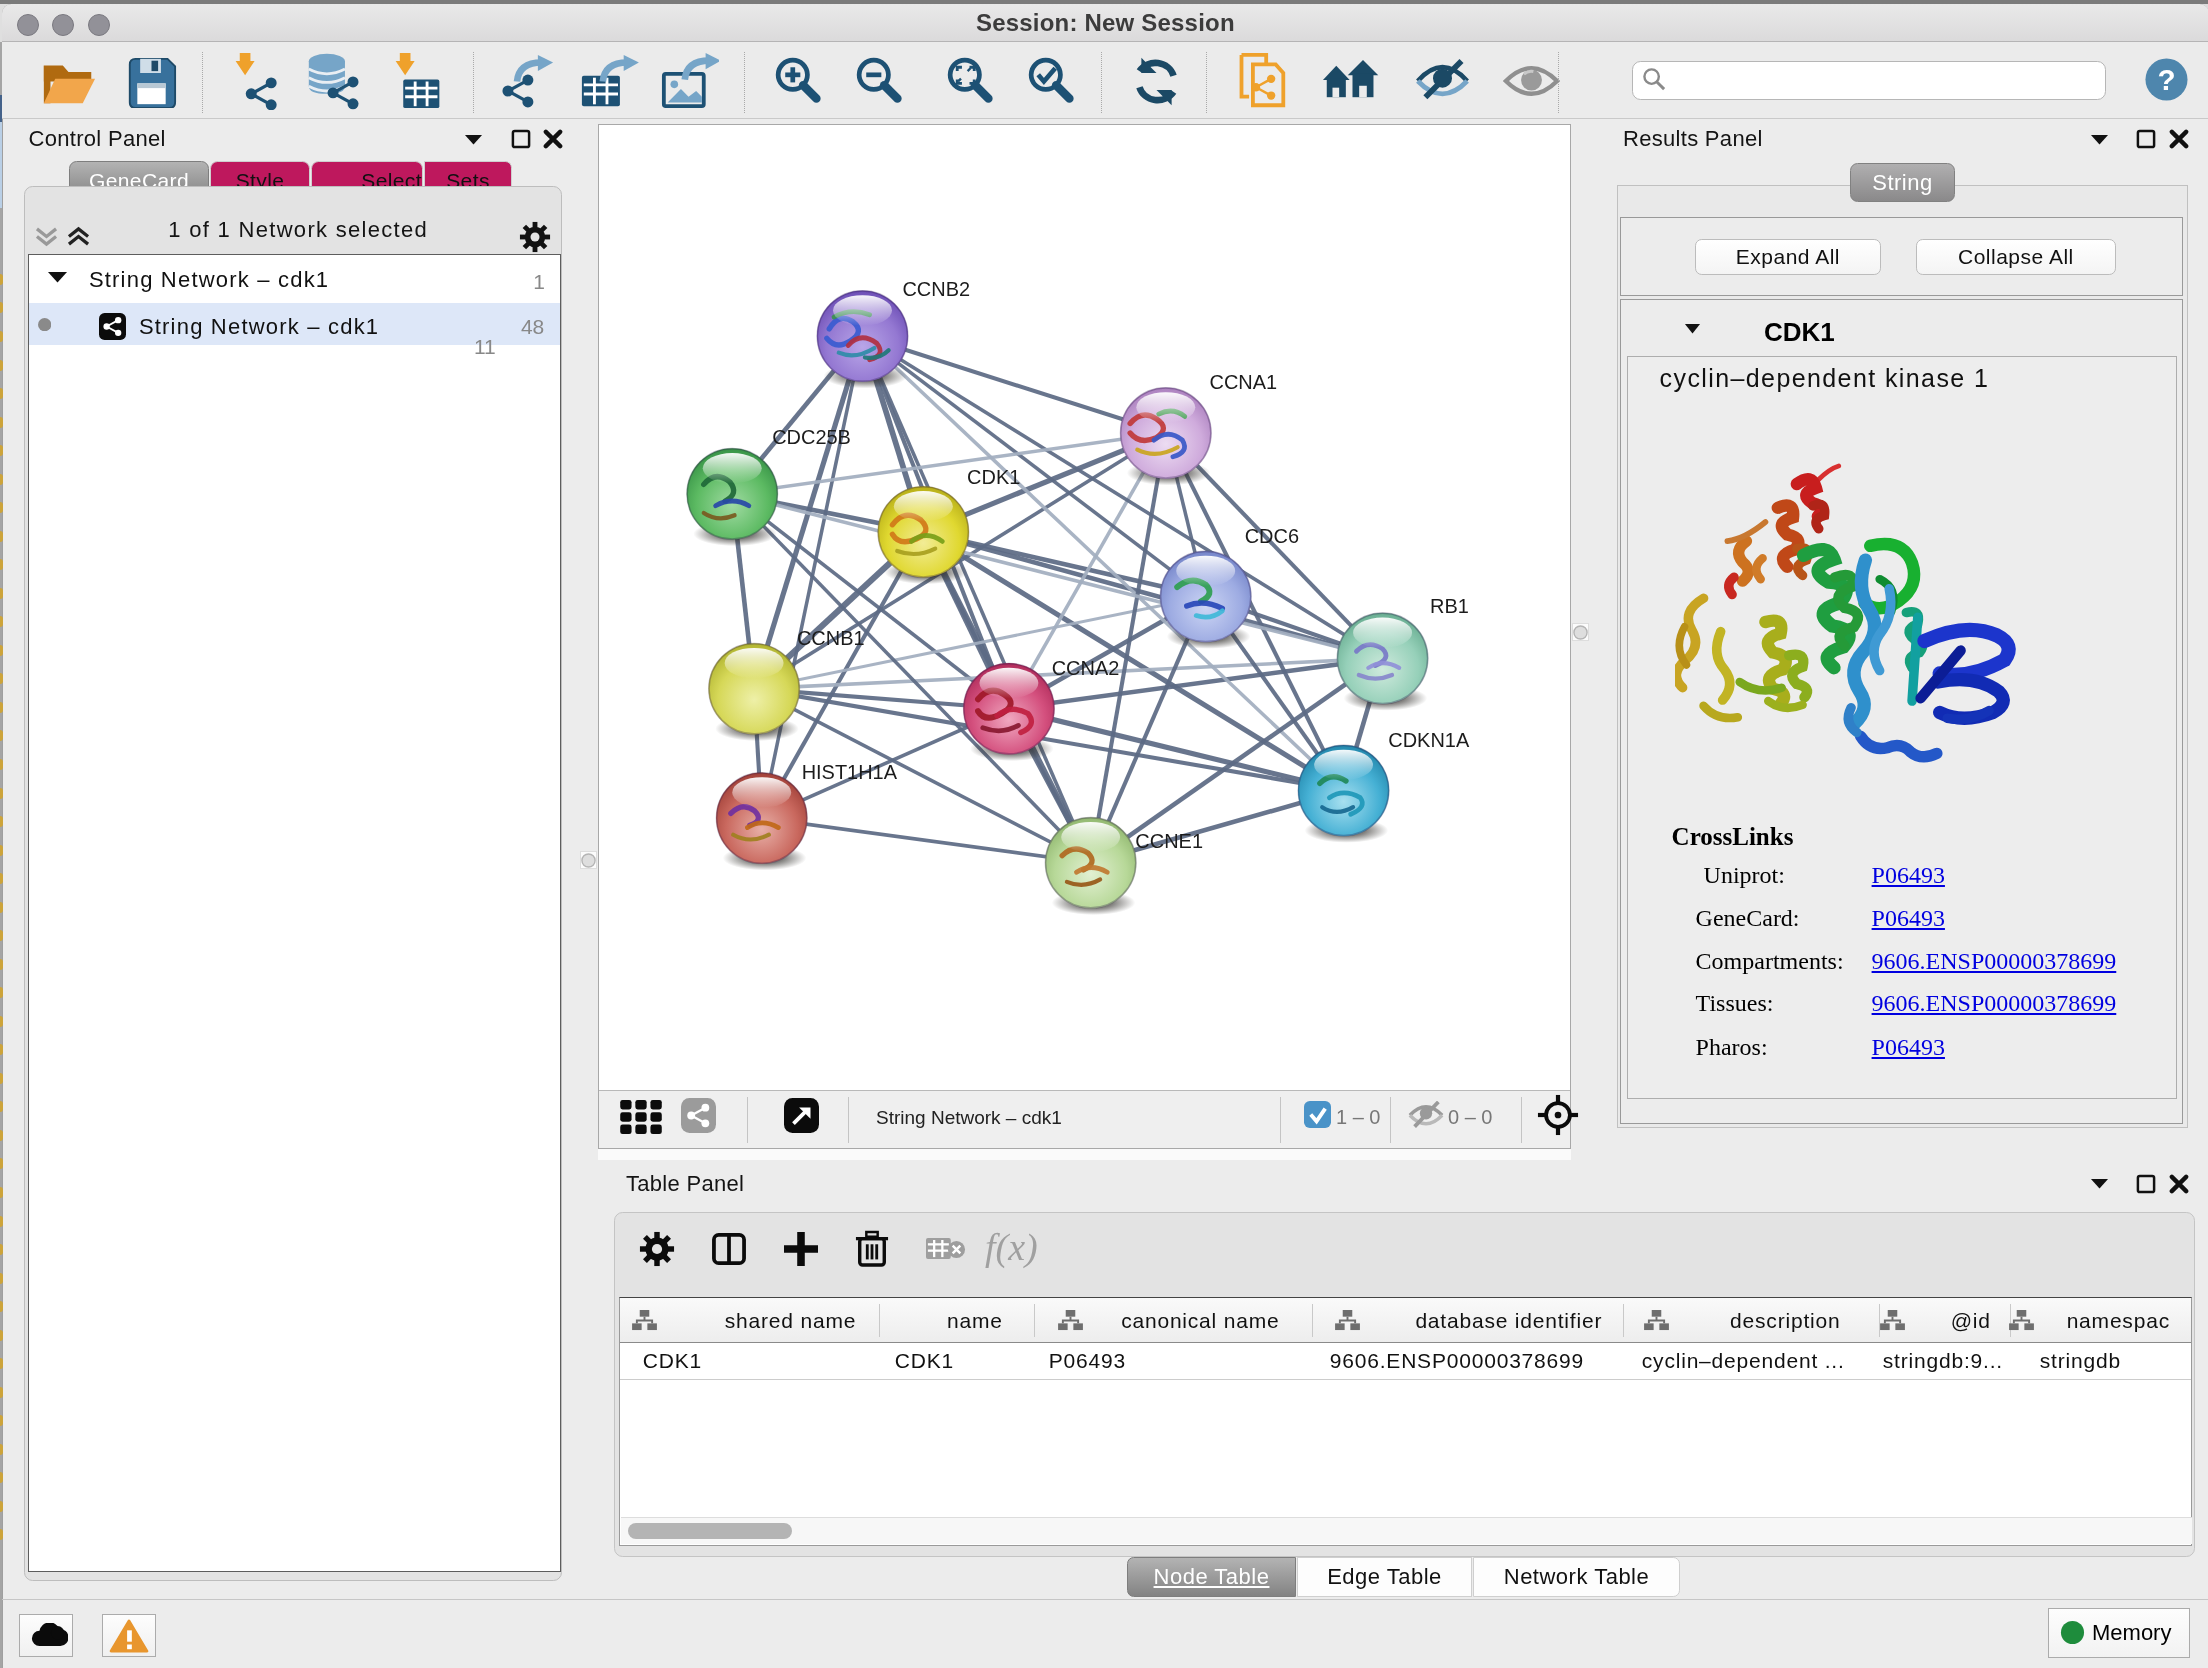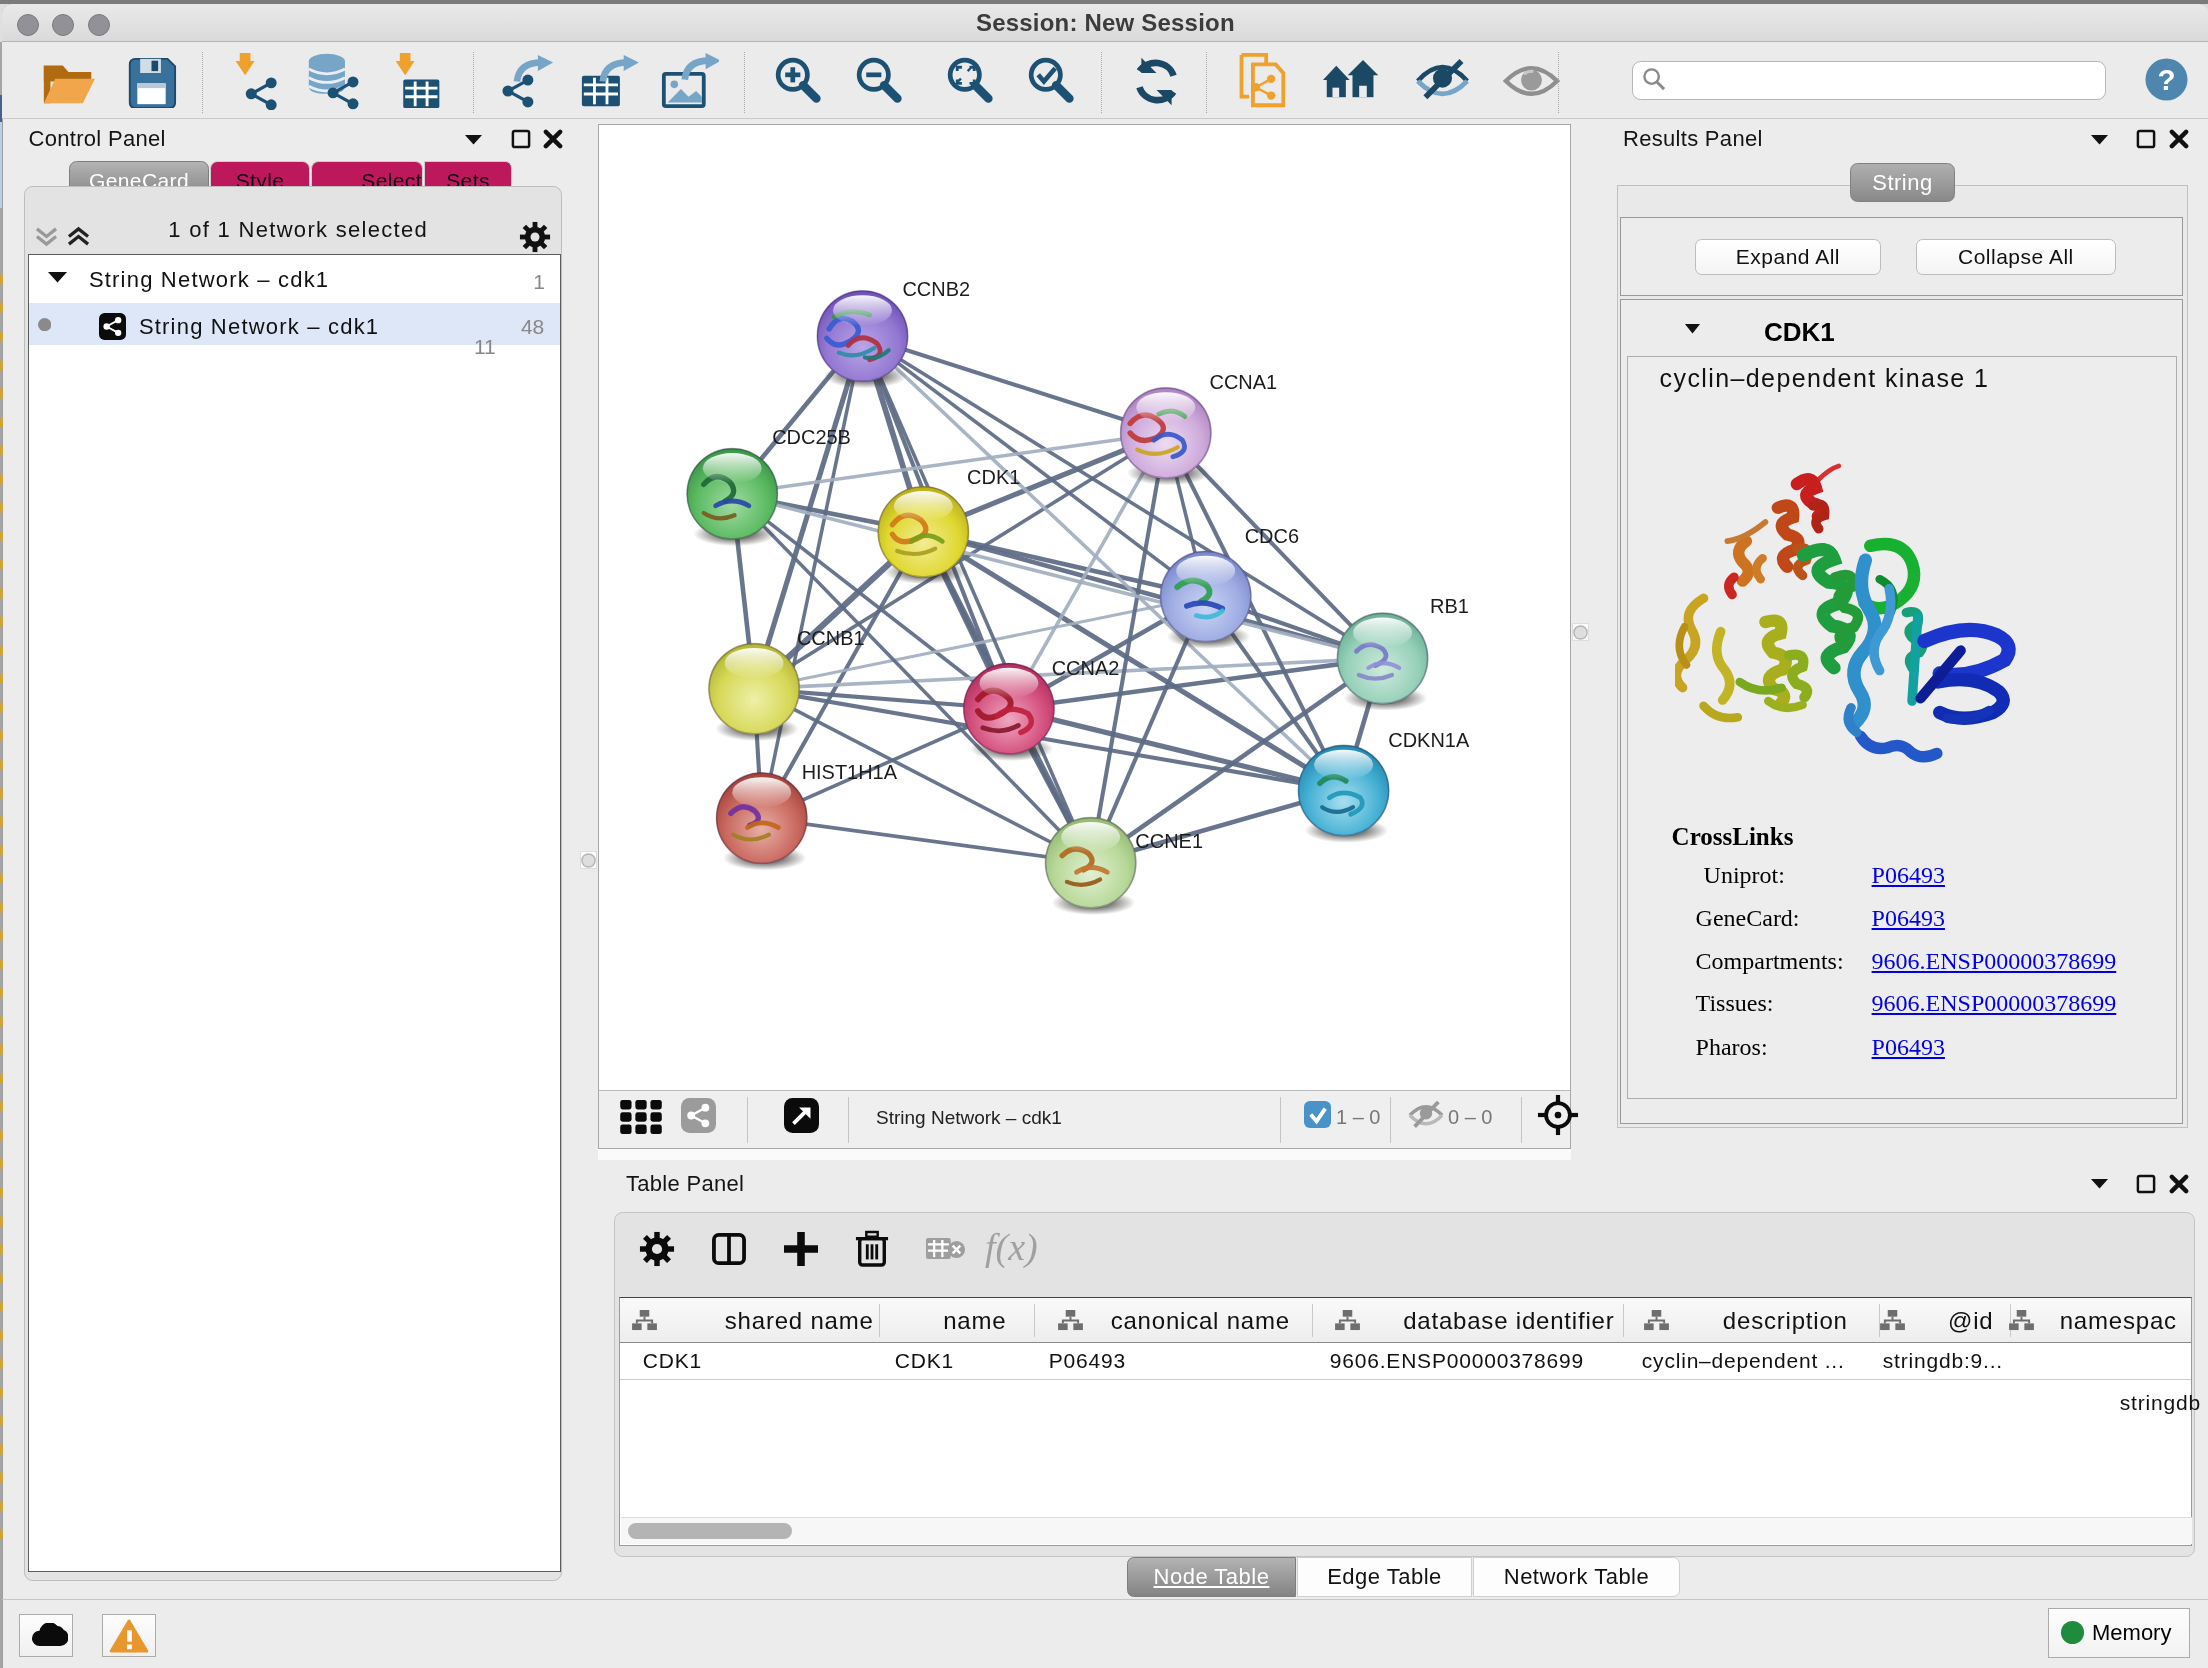--- a/index.html
+++ b/index.html
@@ -63,21 +63,21 @@
 .xl-label { position:absolute; font-size:24px; color:#000; }
 .xl-link { position:absolute; font-size:24px; color:#0000e0; text-decoration:underline; }
 
 #tp-title { position:absolute; left:626px; top:1171px; }
 #tp-box { position:absolute; left:614px; top:1212px; width:1581px; height:345px;
   background:#e3e3e3; border:1px solid #c4c4c4; border-radius:8.6px; }
 #tp-white { position:absolute; left:3.8px; top:84px; width:1573px; height:249px;
   background:#fff; border:1px solid #9a9a9a; border-top:1.9px solid #444; }
 #tp-header { position:absolute; left:0; top:0; width:100%; height:45px;
   background:linear-gradient(#fafafa,#ededed); border-bottom:1px solid #8a8a8a; }
-.th { position:absolute; top:0; height:45px; font-size:24px; color:#111; line-height:45px; text-align:center; letter-spacing:0.8px; }
+.th { position:absolute; top:0; height:45px; font-size:21px; color:#111; line-height:45px; text-align:center; letter-spacing:0.8px; }
 .thsep { position:absolute; top:5.7px; height:33px; width:0; border-left:1px solid #c9c9c9; }
 .td { position:absolute; top:45px; height:36px; font-size:21px; color:#111; line-height:36px; letter-spacing:0.8px; }
 #tp-scroll { position:absolute; left:1px; bottom:1px; width:1571px; height:27px;
   background:#f7f7f7; border-top:1px solid #ddd; }
 #tp-thumb { position:absolute; left:7.6px; top:4.8px; width:164px; height:16px; background:#b4b4b4; border-radius:8.6px; }
 
 .btab { position:absolute; top:1557px; height:40px; background:#fdfdfd; border:1px solid #cfcfcf;
   font-size:22px; color:#111; text-align:center; line-height:38px; letter-spacing:0.5px; }
 .btab.tabsel { background:linear-gradient(#b3b3b3,#838383); color:#fff; border:1px solid #7e7e7e;text-decoration:underline; }
 
@@ -477,21 +477,21 @@
           <div class="thsep" style="left:1003px;"></div>
           <div class="thsep" style="left:1259px;"></div>
           <div class="thsep" style="left:1390px;"></div>
         </div>
         <div class="td" style="left:23px;">CDK1</div>
         <div class="td" style="left:275px;">CDK1</div>
         <div class="td" style="left:429px;">P06493</div>
         <div class="td" style="left:710px;">9606.ENSP00000378699</div>
         <div class="td" style="left:1022px;">cyclin–dependent ...</div>
         <div class="td" style="left:1263px;">stringdb:9...</div>
-        <div class="td" style="left:1500px;margin-top:42px;">stringdb</div>
+        <div class="td" style="left:1420px;">stringdb</div>
         <div class="abs" style="left:0;top:81px;width:100%;height:1px;background:#ccc;"></div>
         <div id="tp-scroll">
             <div id="tp-thumb"></div>
           </div>
       </div>
     </div>
     <div class="btab tabsel" style="left:1127px;width:169px;border-radius:6.7px 0 0 6.7px;">Node Table</div>
     <div class="btab" style="left:1297px;width:175px;">Edge Table</div>
     <div class="btab" style="left:1473px;width:207px;border-radius:0 6.7px 6.7px 0;">Network Table</div>
 

